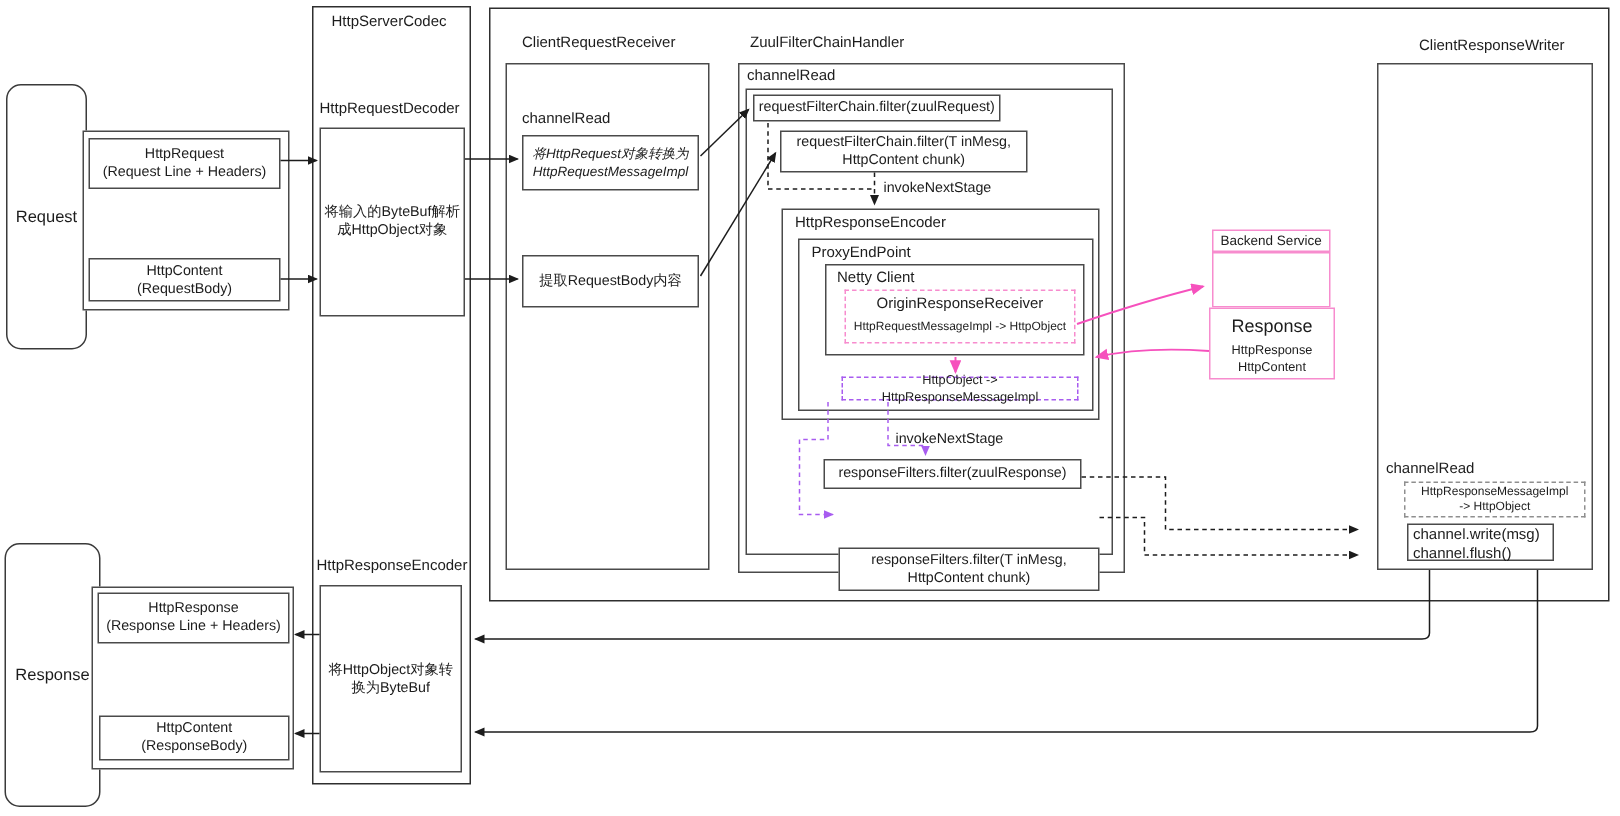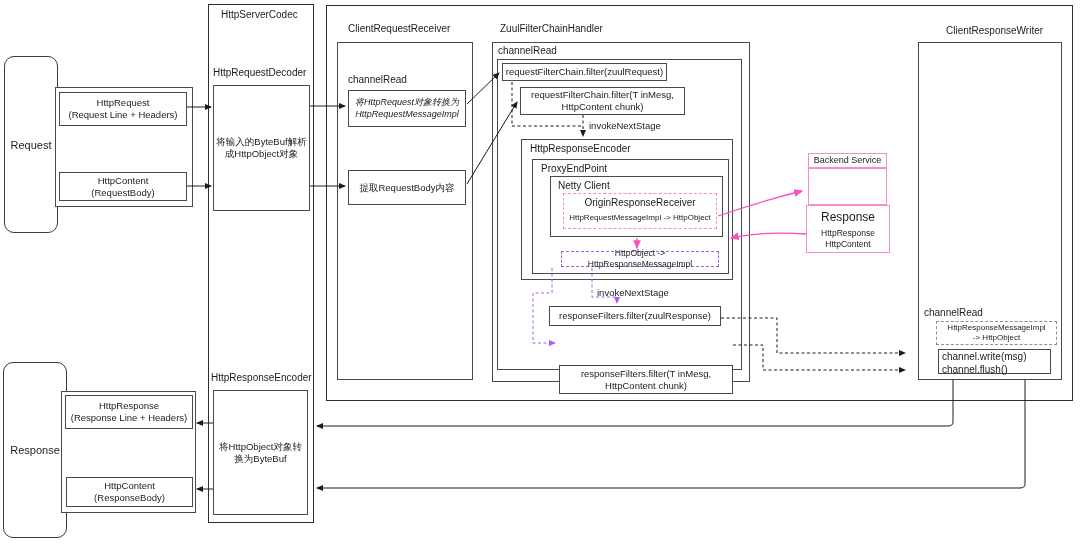--- a/index.html
+++ b/index.html
@@ -138,21 +138,21 @@
 HttpContent</span>
   </div>
 
   <div class="lbl f10" style="left:946px;top:25px;">ClientResponseWriter</div>
   <div class="box" style="left:918px;top:42px;width:144px;height:338px;"></div>
   <div class="lbl f10" style="left:924px;top:307px;">channelRead</div>
   <div class="box cbox dash-gray" style="left:936px;top:321px;width:121px;height:24px;">
     <span class="f8 pre">HttpResponseMessageImpl
 -&gt; HttpObject</span>
   </div>
-  <div class="box" style="left:938px;top:349px;width:113px;height:25px;">
+  <div class="box" style="left:938px;top:349px;width:98px;height:25px;">
     <span class="f10 pre" style="position:absolute;left:3px;top:1px;">channel.write(msg)
 channel.flush()</span>
   </div>
 
   <svg class="overlay" width="1080" height="544" viewBox="0 0 1080 544">
     <defs>
       <marker id="mb" markerWidth="8" markerHeight="8" refX="6" refY="3" orient="auto">
         <path class="mk-b" d="M0,0 L7,3 L0,6 Z"></path>
       </marker>
       <marker id="mv" markerWidth="8" markerHeight="8" refX="6" refY="3" orient="auto">

